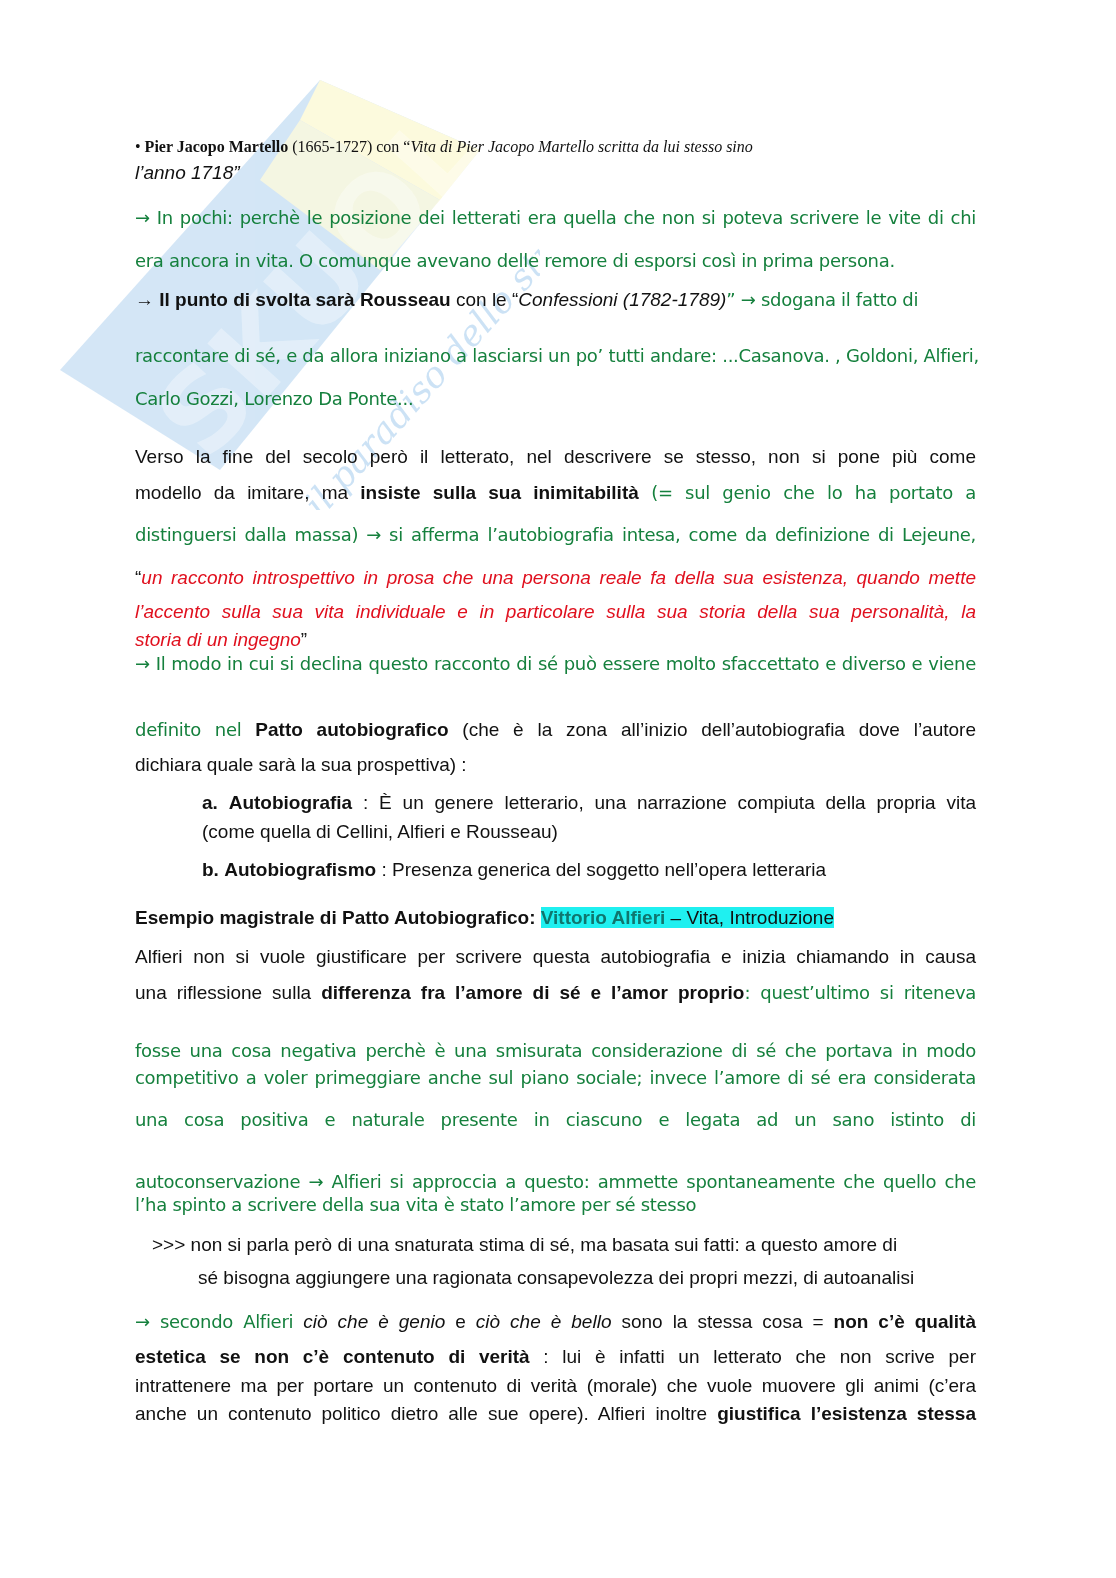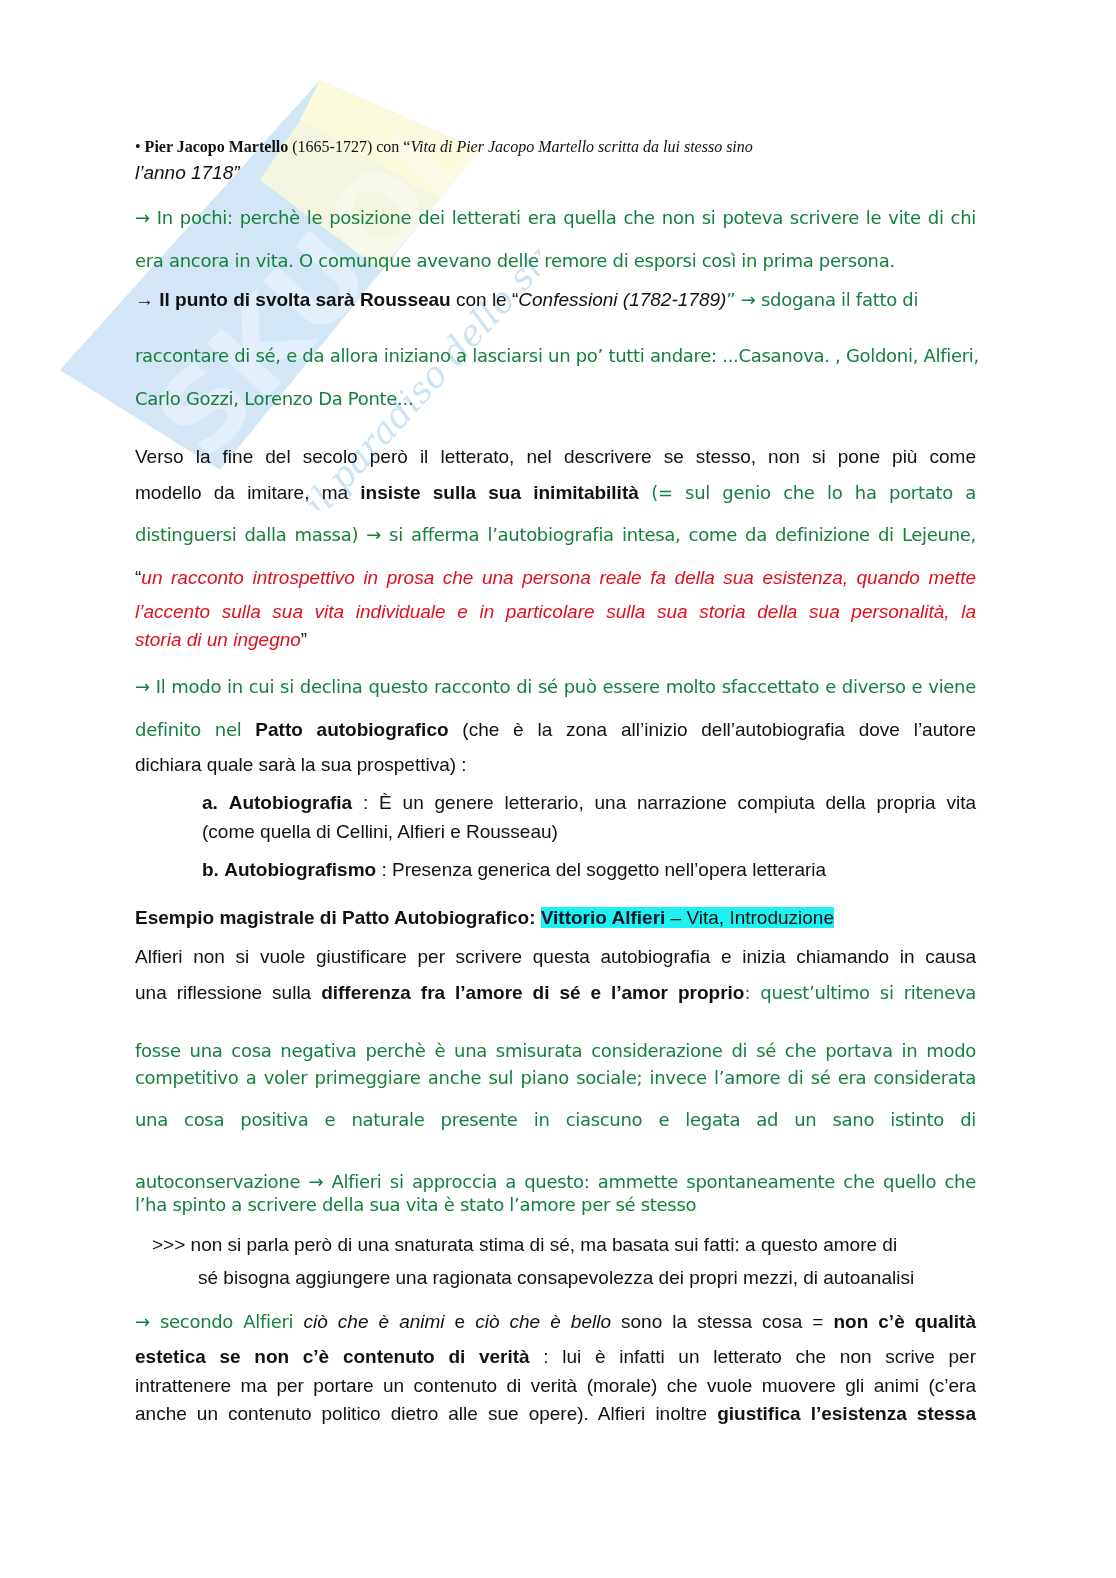--- a/index.html
+++ b/index.html
@@ -7,21 +7,21 @@
     .page { position: absolute; left: 0; top: 0; width: 1116px; height: 1578px; background: #ffffff; }
     .watermark { position: absolute; left: 20px; top: 40px; width: 520px; height: 470px; pointer-events: none; z-index: 0; }
     .content { position: absolute; left: 135px; top: 130px; width: 841px; z-index: 1; color: #111111; }
     .sans { font-family: "Liberation Sans", sans-serif; }
     .line { position: absolute; left: 0; white-space: nowrap; font-size: 19px; }
     .just { position: absolute; left: 0; width: 841px; text-align: justify; text-align-last: justify; white-space: nowrap; font-size: 19px; }
     b { font-weight: bold; color: #111; }
     i { font-style: italic; }
     .red { color: #e0101e; }
     .hl { background: #1ff0f0; }
-    .hl .red { color: #0f172a; font-weight: bold; }
+    .hl .red { color: #0f766e; font-weight: bold; }
     .lt { font-family: "DejaVu Sans", sans-serif; font-size: 18px; color: #15803d; letter-spacing: -0.3px; }
   </style>
 </head>
 <body>
 
 <div class="page">
 
   <svg class="watermark" viewBox="0 0 520 470">
     <g opacity="0.22">
       <polygon points="40,330 300,40 460,110 200,430" fill="#3a8fd8"></polygon>
@@ -64,21 +64,21 @@
     <div class="just sans red" style="top:437px;">
       <span style="color:#111">“</span><i>un racconto introspettivo in prosa che una persona reale fa della sua esistenza, quando mette</i>
     </div>
     <div class="just sans red" style="top:471px;">
       <i>l’accento sulla sua vita individuale e in particolare sulla sua storia della sua personalità, la</i>
     </div>
     <div class="line sans red" style="top:499px;">
       <i>storia di un ingegno</i><span style="color:#111">”</span>
     </div>
 
-    <div class="just lt" style="top:546px;">→ Il modo in cui si declina questo racconto di sé può essere molto sfaccettato e diverso e  viene</div>
+    <div class="just lt" style="top:523px;">→ Il modo in cui si declina questo racconto di sé può essere molto sfaccettato e diverso e  viene</div>
     <div class="just sans" style="top:589px;">
       <span class="lt">definito nel </span><b>Patto autobiografico</b><span> (che è la zona all’inizio dell’autobiografia dove l’autore</span>
     </div>
     <div class="line sans" style="top:624px;">dichiara quale sarà la sua prospettiva) :</div>
 
     <div class="line sans" style="left:67px; top:662px; width:774px; text-align:justify; text-align-last:justify;">
       <b>a.</b> <b>Autobiografia</b><span> : È un genere letterario, una narrazione compiuta della propria vita</span>
     </div>
     <div class="line sans" style="left:67px; top:691px;">(come quella di Cellini, Alfieri e Rousseau)</div>
     <div class="line sans" style="left:67px; top:729px;">
@@ -98,21 +98,21 @@
     <div class="just lt" style="top:979px;">una cosa positiva e naturale presente in ciascuno e legata ad un sano istinto di</div>
     <div class="just lt" style="top:1041px;">autoconservazione → Alfieri si approccia a questo: ammette spontaneamente che quello che</div>
     <div class="line lt" style="top:1064px;">l’ha spinto a scrivere della sua vita è stato l’amore per sé stesso</div>
 
     <div class="line sans" style="left:17px; top:1104px;">
       <span>&gt;&gt;&gt;</span><span> non si parla però di una snaturata stima di sé, ma basata sui fatti: a questo amore di</span>
     </div>
     <div class="line sans" style="left:63px; top:1137px;">sé bisogna aggiungere una ragionata consapevolezza dei propri mezzi, di autoanalisi</div>
 
     <div class="just sans" style="top:1181px;">
-      <span class="lt">→ secondo Alfieri </span><i>ciò che è animi</i><span> e </span><i>ciò che è bello</i><span> sono la stessa cosa = </span><b>non c’è qualità</b>
+      <span class="lt">→ secondo Alfieri </span><i>ciò che è genio</i><span> e </span><i>ciò che è bello</i><span> sono la stessa cosa = </span><b>non c’è qualità</b>
     </div>
     <div class="just sans" style="top:1216px;">
       <b>estetica se non c’è contenuto di verità</b><span> : lui è infatti un letterato che non scrive per</span>
     </div>
     <div class="just sans" style="top:1245px;">intrattenere ma per portare un contenuto di verità (morale) che vuole muovere gli animi (c’era</div>
     <div class="just sans" style="top:1273px;">
       <span>anche un contenuto politico dietro alle sue opere). Alfieri inoltre </span><b>giustifica l’esistenza stessa</b>
     </div>
 
   </div>

